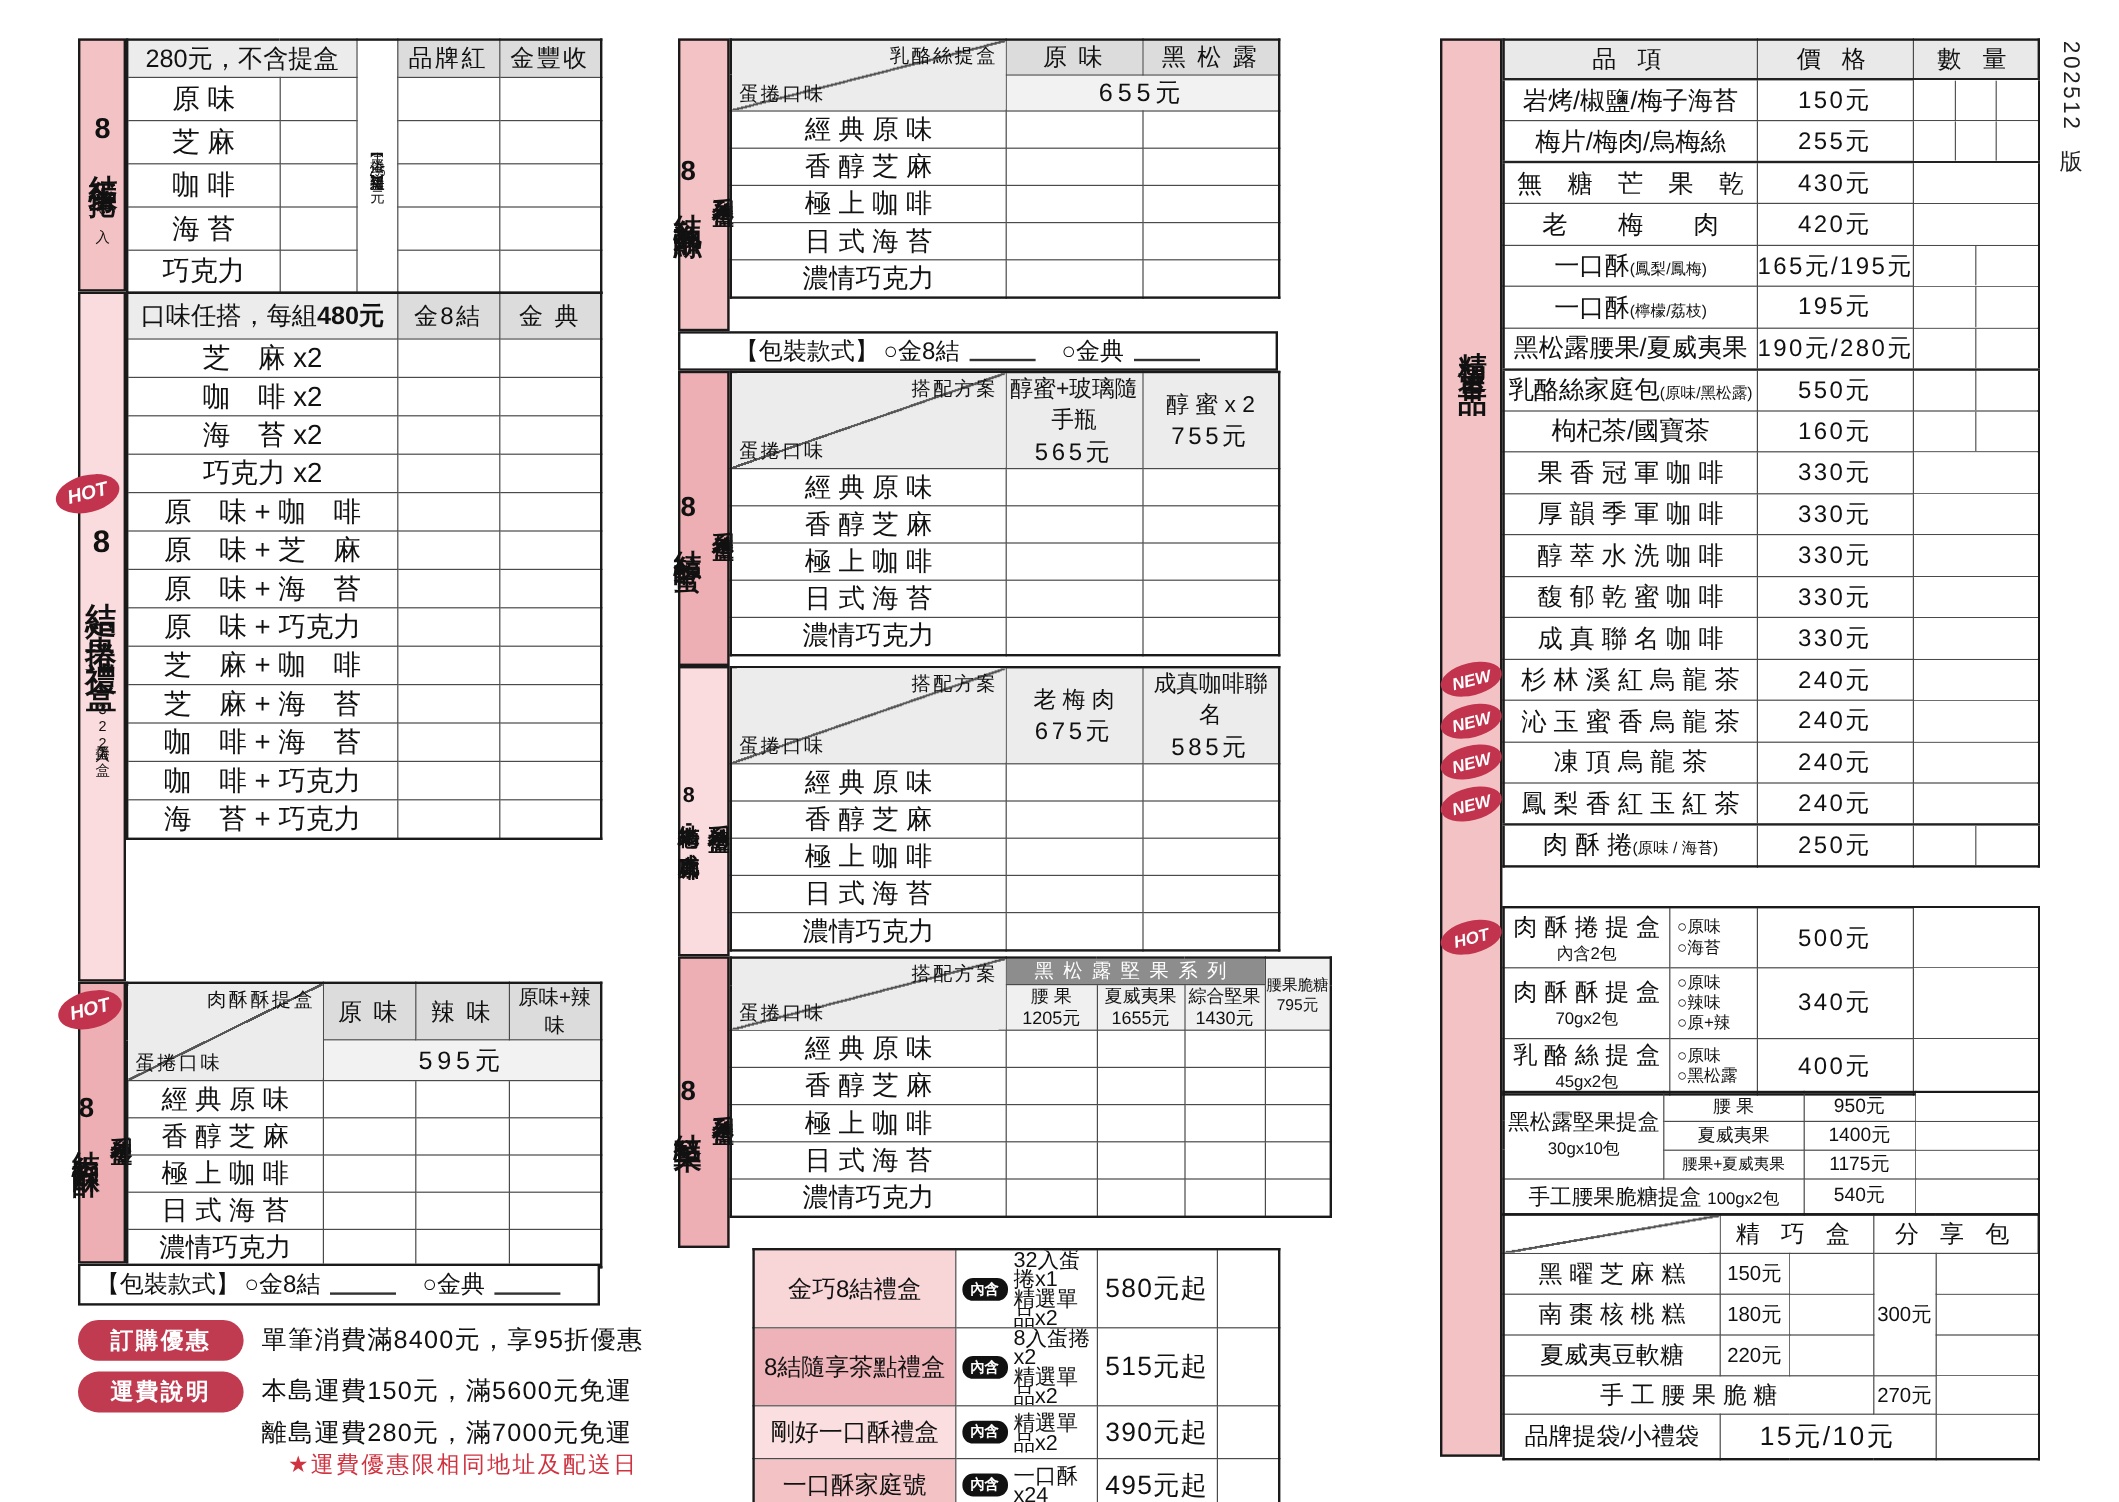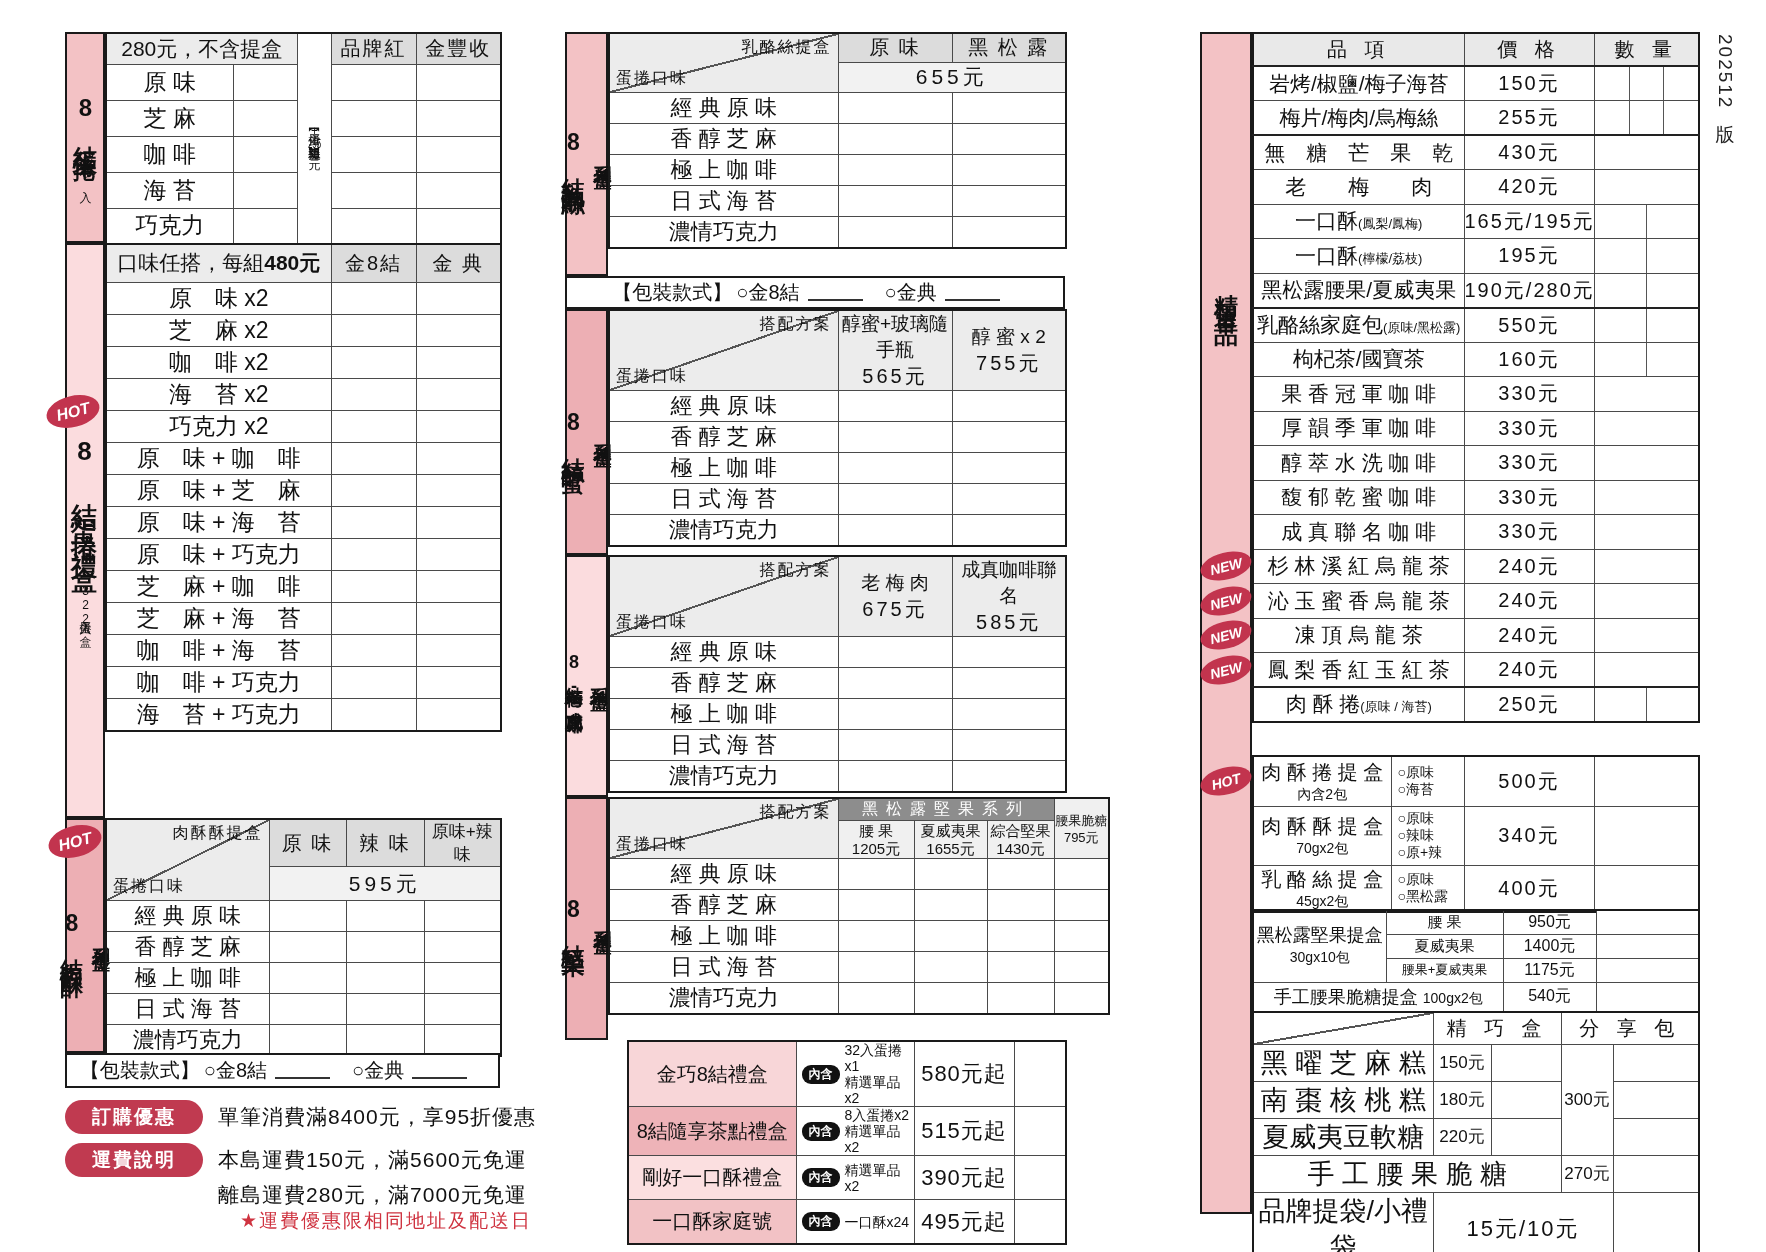--- a/index.html
+++ b/index.html
@@ -68,30 +68,30 @@
 .pb2{font-size:14px}
 .opts{text-align:left;font-size:14px;line-height:17px;padding-left:6px}
 .opts div:empty{display:none}
 .nlab{font-size:18px;line-height:22px}
 .nl2{font-size:14px}
 .nv{font-size:15px}
 .np{font-size:16px}
 .clab{font-size:18px}
 .cls{font-size:14px}
 .swh{background:#fff;font-size:20px;letter-spacing:6px}
-.sname{font-size:27px}
+.sname{font-size:20px}
 .sp{font-size:17px}
 .bagp{font-size:22px;letter-spacing:2px}
 
 .gname{font-size:20px}
 .p1{background:#f8d6d8}.p2{background:#eeb3b8}.p3{background:#fbdfe0}.p4{background:#f2c2c5}
 .gcont{text-align:left}
 .gwrap{display:flex;align-items:center;gap:5px;padding-left:5px}
 .nh{display:inline-block;background:#111;color:#fff;border-radius:9px;font-size:12px;font-weight:bold;padding:1px 7px;white-space:nowrap}
-.glines{font-size:14px;line-height:16px}
+.glines{font-size:18px;line-height:16px}
 .glines div:empty{display:none}
 .gprice{font-size:22px;letter-spacing:1px}
 
 .pack{position:absolute;border:2px solid #1a1a1a;background:#fff;display:flex;align-items:center;justify-content:center;font-size:20px;gap:4px}
 .ul{display:inline-block;width:55px;height:16px;border-bottom:2px solid #333;margin:0 18px 0 4px}
 .hotbadge{position:absolute;width:54px;height:31px;background:#c2344e;color:#fff;border-radius:50%;
   transform:rotate(-14deg);display:flex;align-items:center;justify-content:center;
   font-style:italic;font-weight:bold;font-size:16px;z-index:6}
 .pill{position:absolute;width:138px;height:34px;background:#c03a50;color:#fff;border-radius:17px;
   display:flex;align-items:center;justify-content:center;font-weight:bold;font-size:19px;letter-spacing:2px}
@@ -169,25 +169,20 @@
     </colgroup>
   <tbody>
     <tr class="h38">
       <td class="gh"><span>口味任搭，每組</span><b>480元</b></td>
       <td class="gh2">金8結</td>
       <td class="gh2">金 典</td>
     </tr>
   </tbody>
   <tbody class="rep">
 
-      <tr>
-        <td class="flav2">原　味 x2</td>
-        <td class="fill"></td>
-        <td class="fill"></td>
-      </tr>
 
       <tr>
         <td class="flav2">芝　麻 x2</td>
         <td class="fill"></td>
         <td class="fill"></td>
       </tr>
 
       <tr>
         <td class="flav2">咖　啡 x2</td>
         <td class="fill"></td>

